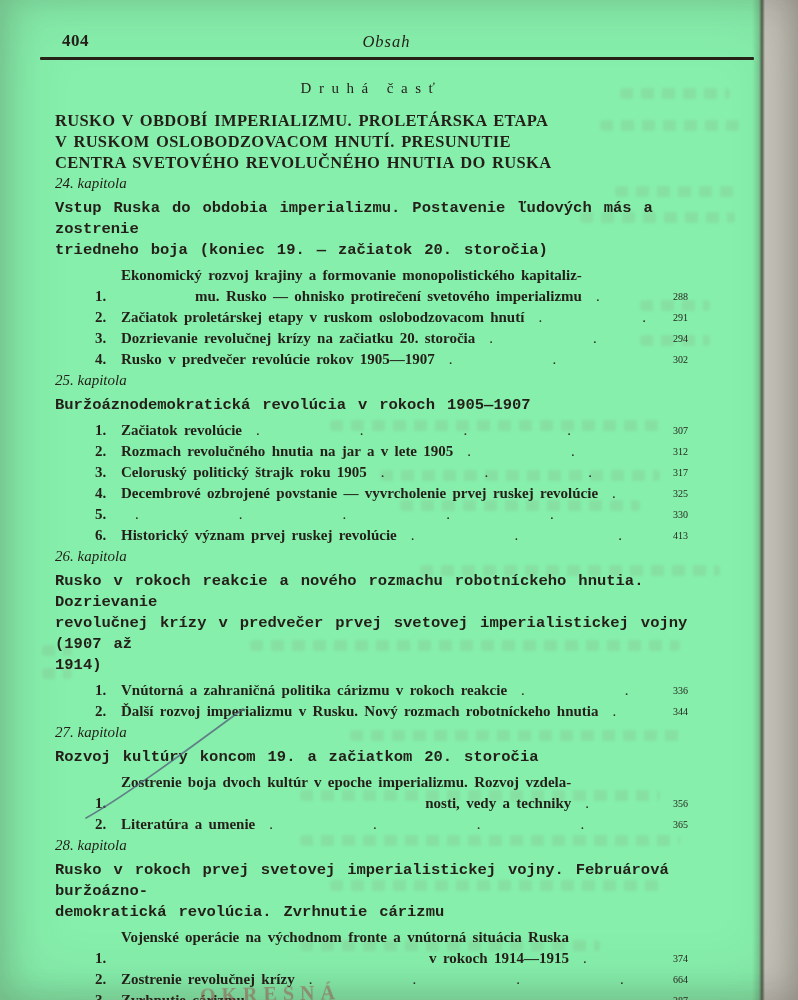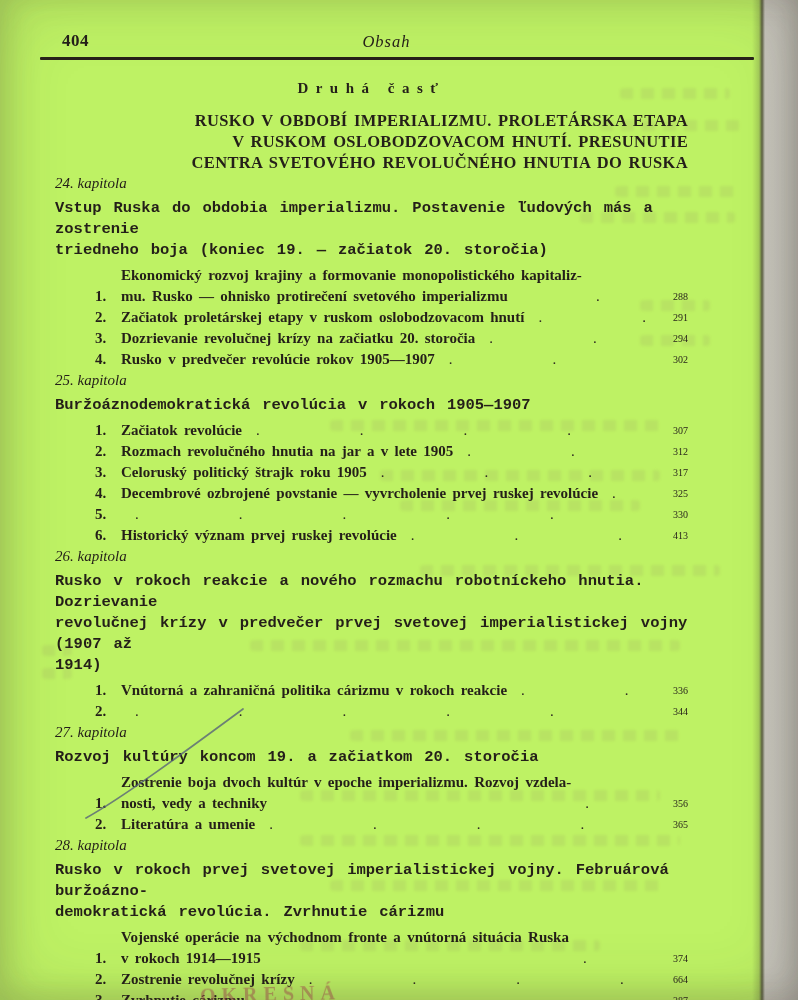--- a/index.html
+++ b/index.html
@@ -1,20 +1,20 @@
 <!DOCTYPE html>
 <html lang="sk"><head>
 <meta charset="utf-8">
 <style>
   html,body{margin:0;padding:0;background:#6e6a62;}
   .scan{
     position:relative;
     width:798px;height:1000px;
     overflow:hidden;
-    background:#bef264;
+    background:#86efac;
     font-family:"Liberation Serif","DejaVu Serif",serif;
     color:#241f19;
   }
   
   .scan::after{
     content:"";position:absolute;inset:0;pointer-events:none;
     box-shadow:inset 0 0 70px rgba(70,62,50,.16), inset 14px 0 30px rgba(70,62,50,.10), inset 0 -10px 25px rgba(70,62,50,.10);
   }
   
   .page-edge{
@@ -38,38 +38,38 @@
   }
   .header-rule{
     position:absolute;left:40px;top:57px;width:714px;height:2.5px;
     background:#28221a;border-radius:1px;
   }
   
   .toc{
     position:absolute;left:55px;top:72px;width:633px;
   }
   .part-label{
-    text-align:center;font-weight:700;font-size:15px;
+    text-align:center;font-weight:400;font-size:15px;
     letter-spacing:.5em;margin-top:8px;
   }
   .main-title{
-    text-align:right;font-weight:700;font-size:16.5px;line-height:21px;
+    text-align:left;font-weight:700;font-size:16.5px;line-height:21px;
     margin-top:13px;white-space:pre-line;word-spacing:.12em;letter-spacing:.02em;
   }
   .chap-label{
     font-style:italic;font-size:15px;line-height:21px;
   }
   .chap-title{
     font-weight:700;font-size:15.5px;line-height:21px;margin-top:4px;
     white-space:pre-line;word-spacing:.17em;font-family:Liberation Mono, monospace;
   }
   .entries{margin-top:4px;padding-left:40px;}
   .entry{display:flex;align-items:flex-end;line-height:21px;font-size:15px;}
   .entry .num{flex:none;width:26px;font-weight:700;}
-  .entry .txt{flex:none;max-width:530px;font-weight:700;white-space:pre-line;word-spacing:.17em;}
+  .entry .txt{flex:none;max-width:530px;font-weight:700;white-space:pre-line;word-spacing:.17em;text-align:right;}
   .entry .leader{flex:1 1 auto;min-width:0;overflow:hidden;white-space:nowrap;height:21px;}
   .entry .leader::before{
     content:".\2002\2002\2002\2002.\2002\2002\2002\2002.\2002\2002\2002\2002.\2002\2002\2002\2002.\2002\2002\2002\2002.\2002\2002\2002\2002.\2002\2002\2002\2002.\2002\2002\2002\2002.\2002\2002\2002\2002.\2002\2002\2002\2002.";
     letter-spacing:14px;padding-left:14px;color:#2e2922;
   }
   .entry .pg{flex:none;width:42px;text-align:right;font-size:10px;}
   
   .pen-overlay{position:absolute;left:0;top:0;pointer-events:none;}
   .stamp{
     position:absolute;left:200px;top:983px;
@@ -203,20 +203,21 @@
 1914)</div>
       <div class="entries">
         <div class="entry">
           <span class="num">1.</span>
             <span class="txt">Vnútorná a zahraničná politika cárizmu v rokoch reakcie</span>
             <span class="leader"></span>
             <span class="pg">336</span>
         </div>
         <div class="entry">
           <span class="num">2.</span>
+            <span class="txt">Ďalší rozvoj imperializmu v Rusku. Nový rozmach robotníckeho hnutia</span>
             <span class="leader"></span>
             <span class="pg">344</span>
         </div>
       </div>
     </section>
 
     <section>
       <div class="chap-label">27. kapitola</div>
       <div class="chap-title">Rozvoj kultúry koncom 19. a začiatkom 20. storočia</div>
       <div class="entries">

